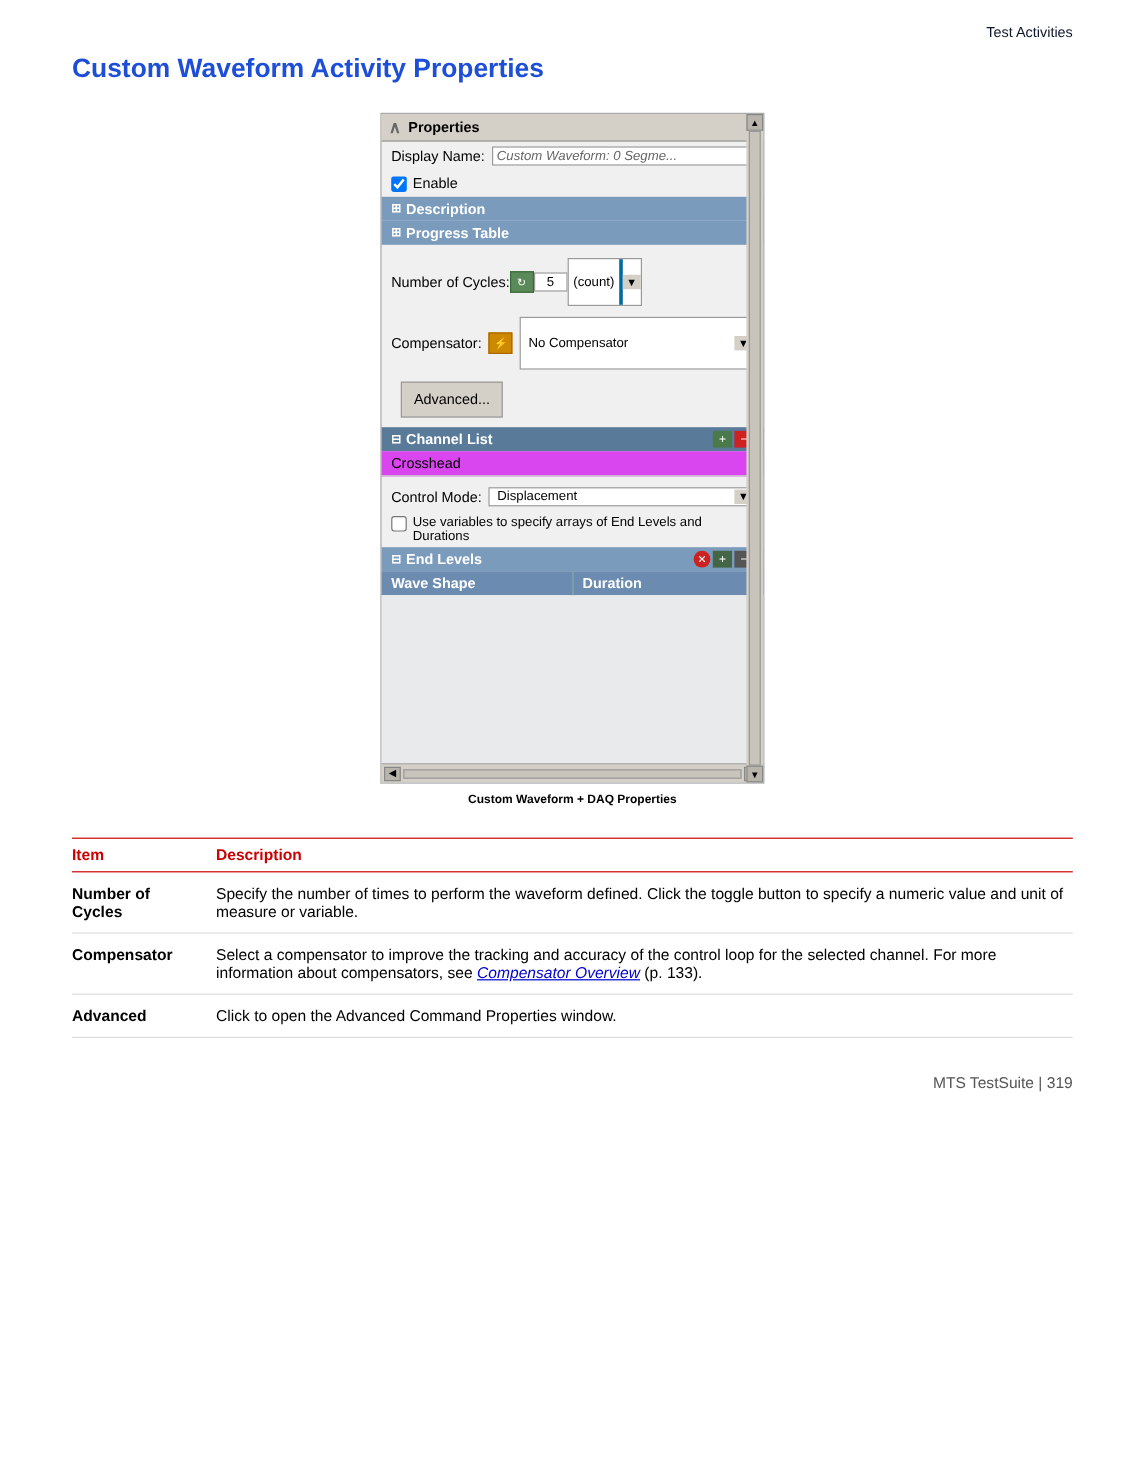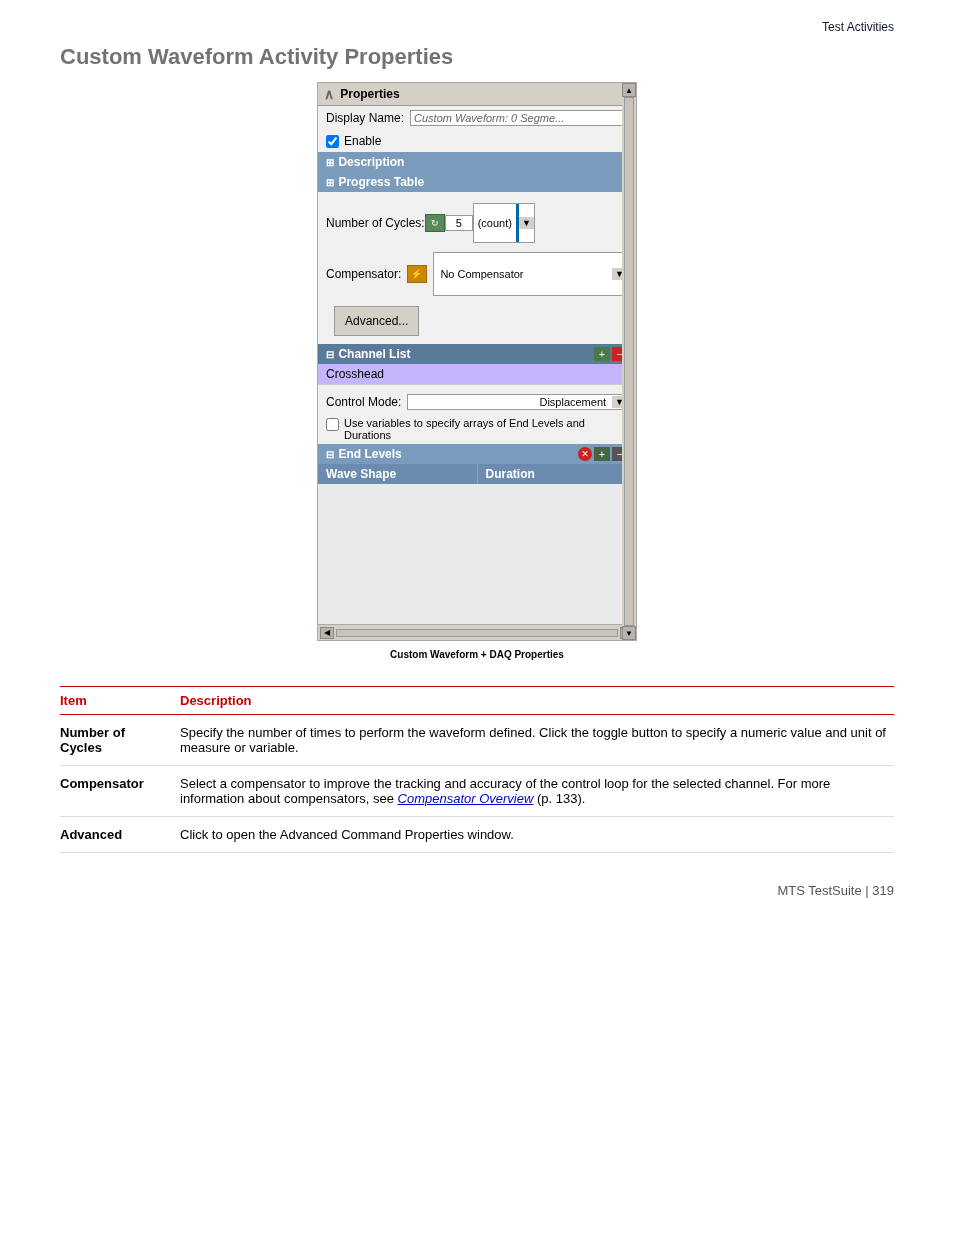--- a/index.html
+++ b/index.html
@@ -12,24 +12,24 @@
       min-height: 1235px;
       padding: 20px 60px;
     }
     .top-right {
       text-align: right;
       color: #0f172a;
       font-size: 12px;
       margin-bottom: 10px;
     }
     .page-title {
-      color: #737373;
+      color: #1d4ed8;
       font-size: 22px;
       font-weight: bold;
-      margin-bottom: 12px;
+      margin-bottom: 24px;
     }
     .dialog-container {
       display: flex;
       flex-direction: column;
       align-items: center;
       margin-bottom: 10px;
     }
     .dialog-box {
       width: 320px;
       border: 1px solid #aaa;
@@ -196,38 +196,37 @@
       margin: 4px 8px;
       padding: 7px 10px;
       font-size: 12px;
       background: #d4d0c8;
       border: 1px solid #999;
       cursor: pointer;
     }
     .crosshead-label {
       padding: 3px 8px;
       font-size: 12px;
-      background: #c4b5fd;
+      background: #d946ef;
       border-bottom: 1px solid #ccc;
     }
     .control-mode-row {
       display: flex;
       align-items: center;
       padding: 4px 8px;
       gap: 6px;
       font-size: 12px;
     }
     .mode-select {
       display: flex;
       align-items: center;
       border: 1px solid #999;
       background: #fff;
       font-size: 11px;
       flex: 1;
-      text-align: right;
     }
     .mode-label {
       padding: 1px 6px;
       flex: 1;
       font-size: 11px;
     }
     .variables-row {
       display: flex;
       align-items: flex-start;
       padding: 3px 8px 3px 8px;

